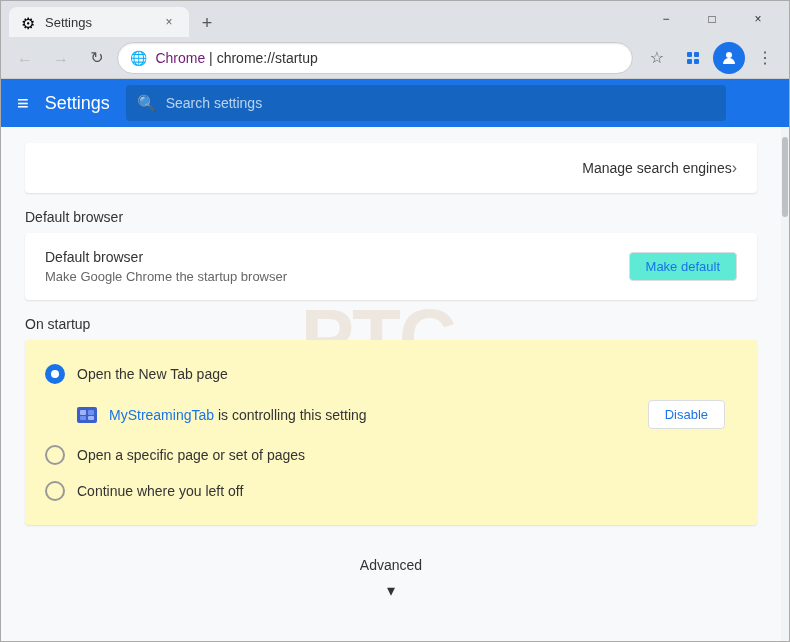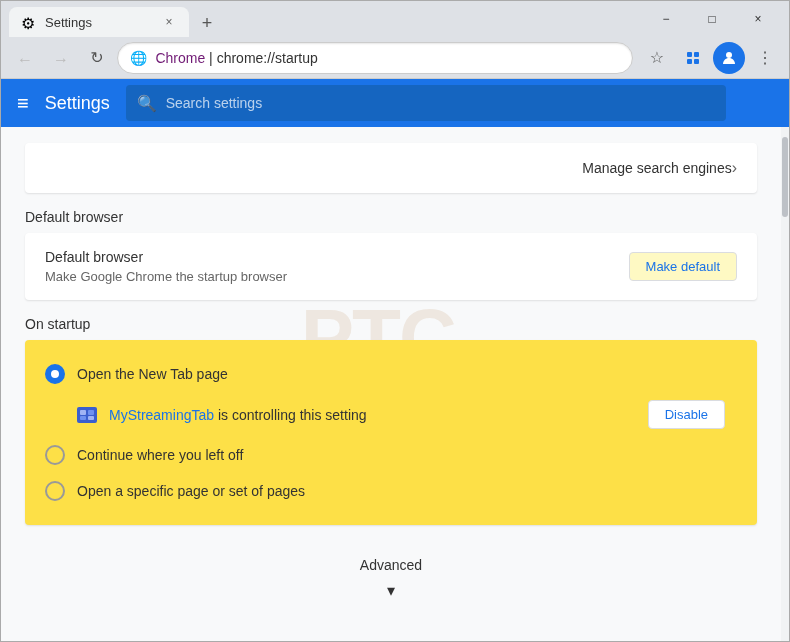--- a/index.html
+++ b/index.html
@@ -55,23 +55,23 @@
     .settings-row { background: white; border-radius: 4px; padding: 16px 20px; display: flex; align-items: center; justify-content: flex-end; margin-bottom: 8px; box-shadow: 0 1px 2px rgba(0,0,0,0.1); }
     .settings-row-label { font-size: 14px; color: #333; }
     .chevron-right { color: #666; font-size: 16px; }
 
     .section-title { font-size: 14px; font-weight: 500; color: #333; margin: 16px 0 8px 0; }
 
     .default-browser-card { background: white; border-radius: 4px; padding: 16px 20px; display: flex; align-items: center; justify-content: space-between; margin-bottom: 8px; box-shadow: 0 1px 2px rgba(0,0,0,0.1); }
     .card-info { display: flex; flex-direction: column; gap: 4px; }
     .card-title { font-size: 14px; font-weight: 500; color: #333; }
     .card-subtitle { font-size: 13px; color: #666; }
-    .make-default-btn { background: #fef9c3; border: 1px solid #dadce0; border-radius: 4px; padding: 6px 16px; font-size: 13px; color: #1a73e8; cursor: pointer; font-weight: 500; }
-
-    .startup-card { background: #fde047; border-radius: 4px; padding: 16px 20px; box-shadow: 0 1px 2px rgba(0,0,0,0.1); margin-bottom: 8px; }
+    .make-default-btn { background: #5eead4; border: 1px solid #dadce0; border-radius: 4px; padding: 6px 16px; font-size: 13px; color: #1a73e8; cursor: pointer; font-weight: 500; }
+
+    .startup-card { background: #fef9c3; border-radius: 4px; padding: 16px 20px; box-shadow: 0 1px 2px rgba(0,0,0,0.1); margin-bottom: 8px; }
     .radio-option { display: flex; align-items: center; gap: 12px; padding: 8px 0; }
     .radio-circle { width: 20px; height: 20px; border-radius: 50%; border: 2px solid #1a73e8; display: flex; align-items: center; justify-content: center; flex-shrink: 0; }
     .radio-circle.selected { background: #1a73e8; }
     .radio-inner { width: 8px; height: 8px; border-radius: 50%; background: white; }
     .radio-circle.empty { border: 2px solid #999; background: none; }
     .radio-label { font-size: 14px; color: #333; }
 
     .extension-notice { display: flex; align-items: center; gap: 12px; padding: 8px 12px 8px 32px; }
     .ext-text { font-size: 14px; color: #333; flex: 1; }
     .ext-link { color: #1a73e8; text-decoration: none; font-weight: 500; cursor: pointer; }
@@ -186,26 +186,26 @@
                 </svg>
               </div>
               <span class="ext-text">
                 <span class="ext-link">MyStreamingTab</span><span> is controlling this setting</span>
               </span>
               <button class="disable-btn">Disable</button>
             </div>
 
             <div class="radio-option">
               <div class="radio-circle empty"></div>
-              <span class="radio-label">Continue where you left off</span>
+              <span class="radio-label">Open a specific page or set of pages</span>
             </div>
 
             <div class="radio-option">
               <div class="radio-circle empty"></div>
-              <span class="radio-label">Open a specific page or set of pages</span>
+              <span class="radio-label">Continue where you left off</span>
             </div>
           </div>
 
           <div class="advanced-section">
             <span class="advanced-label">Advanced</span>
             <span class="advanced-arrow">▾</span>
           </div>
         </div>
       </div>
     </div>

